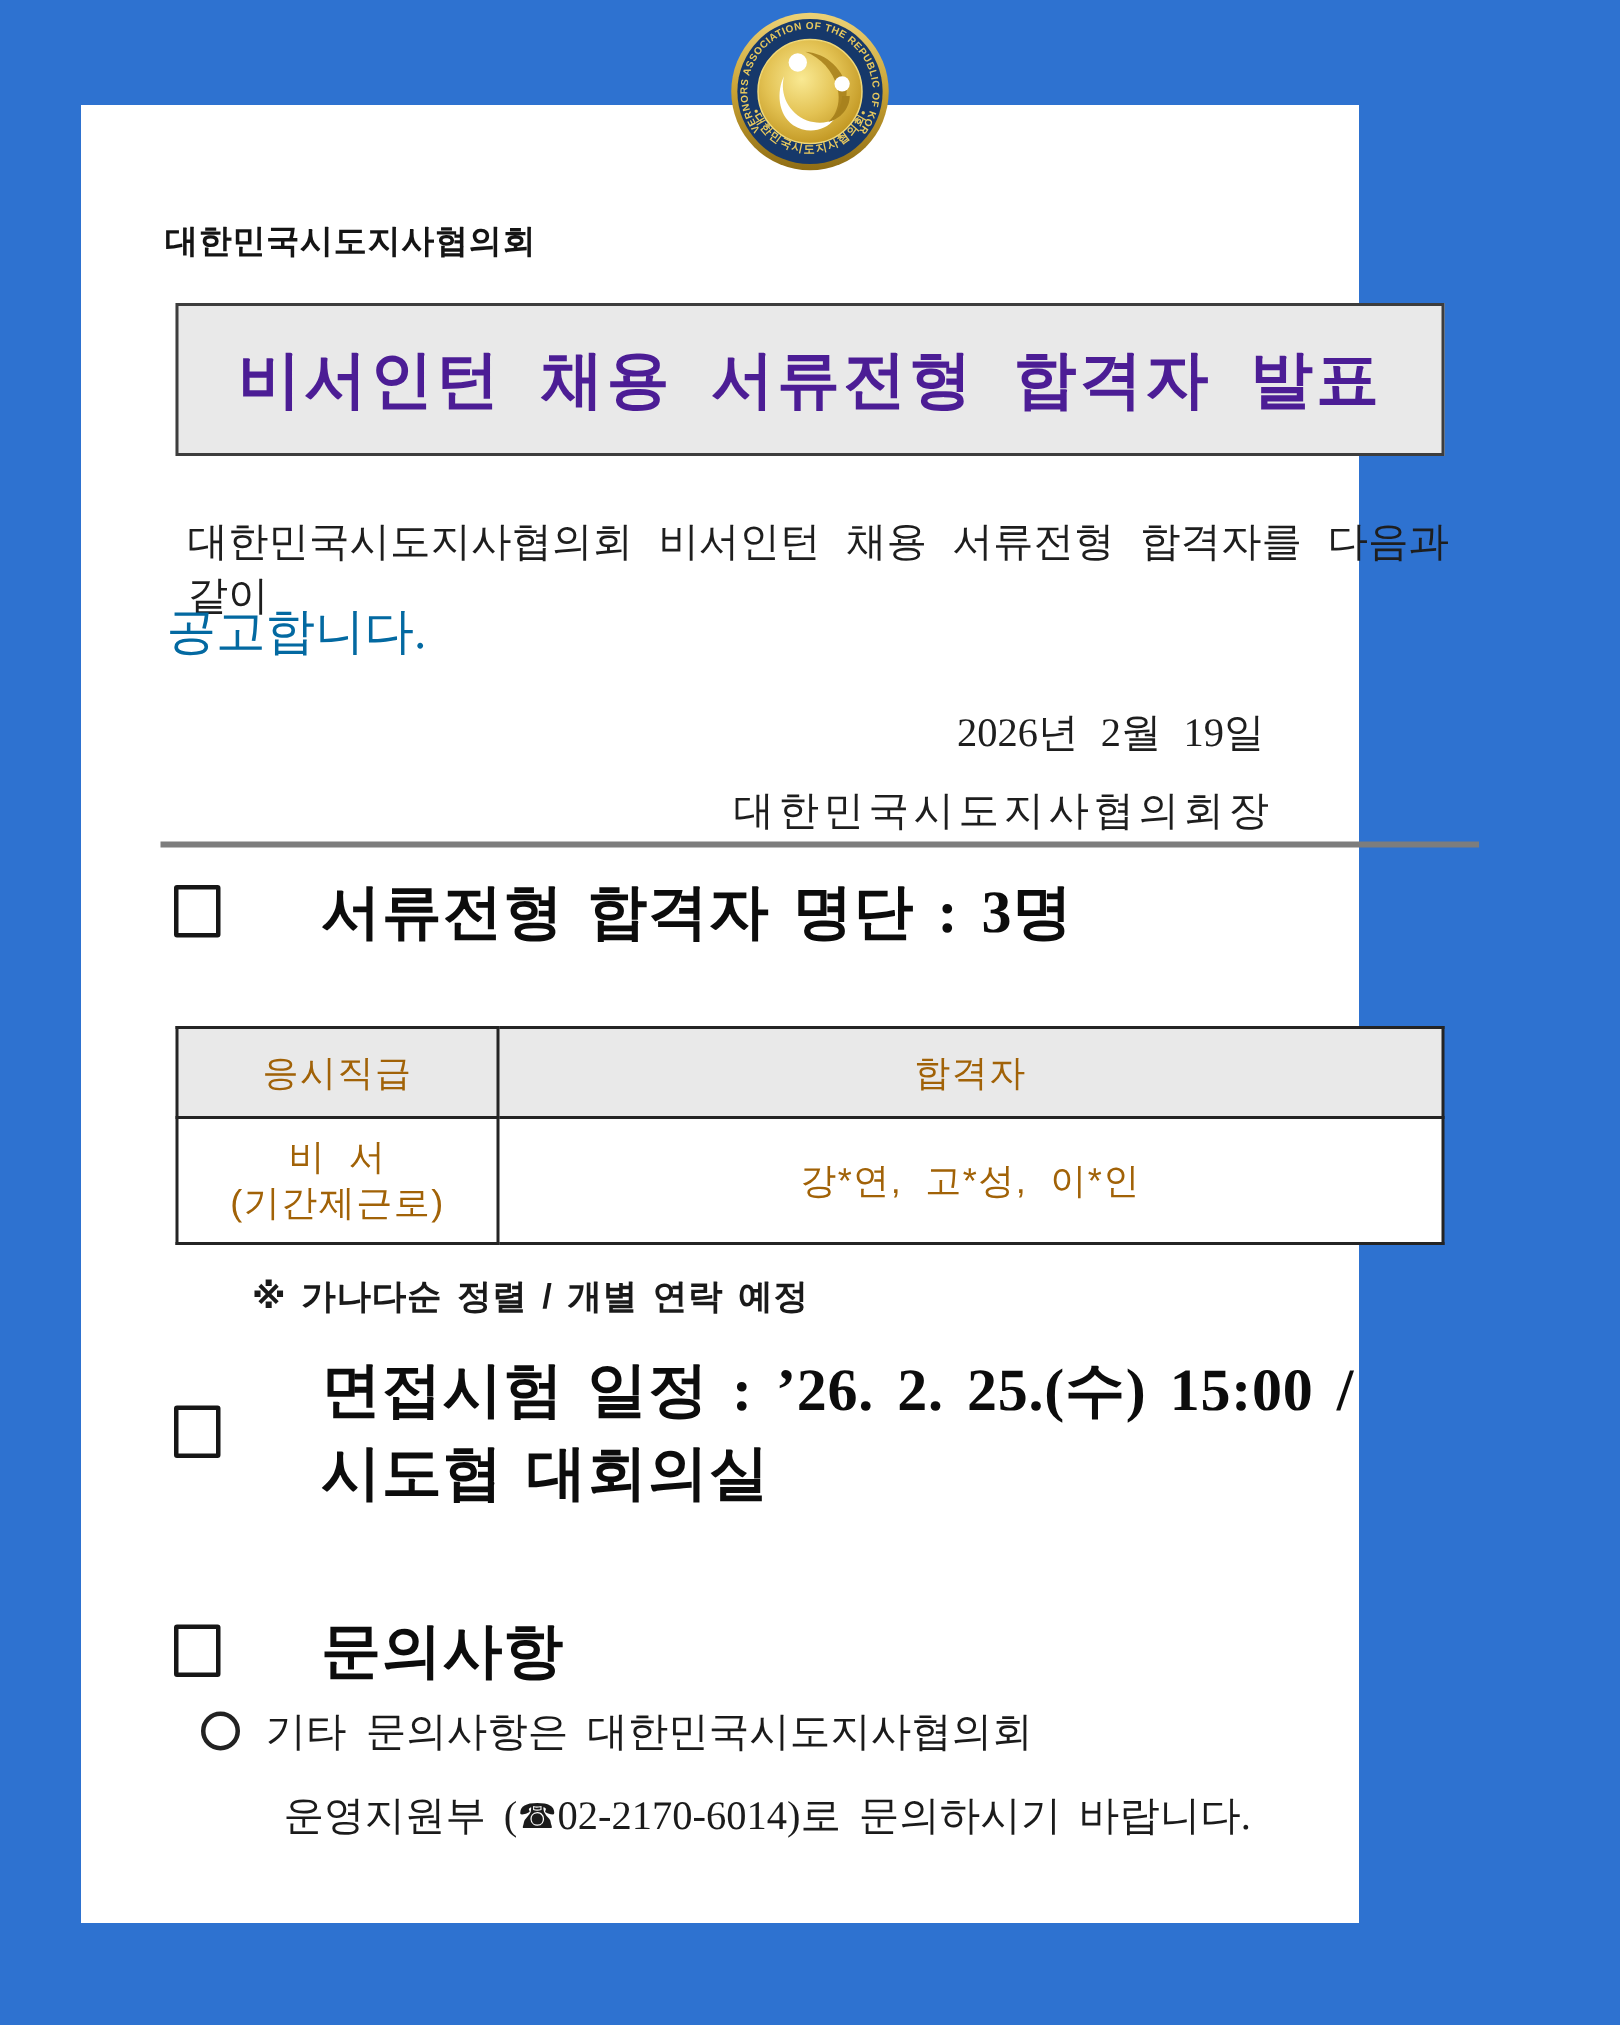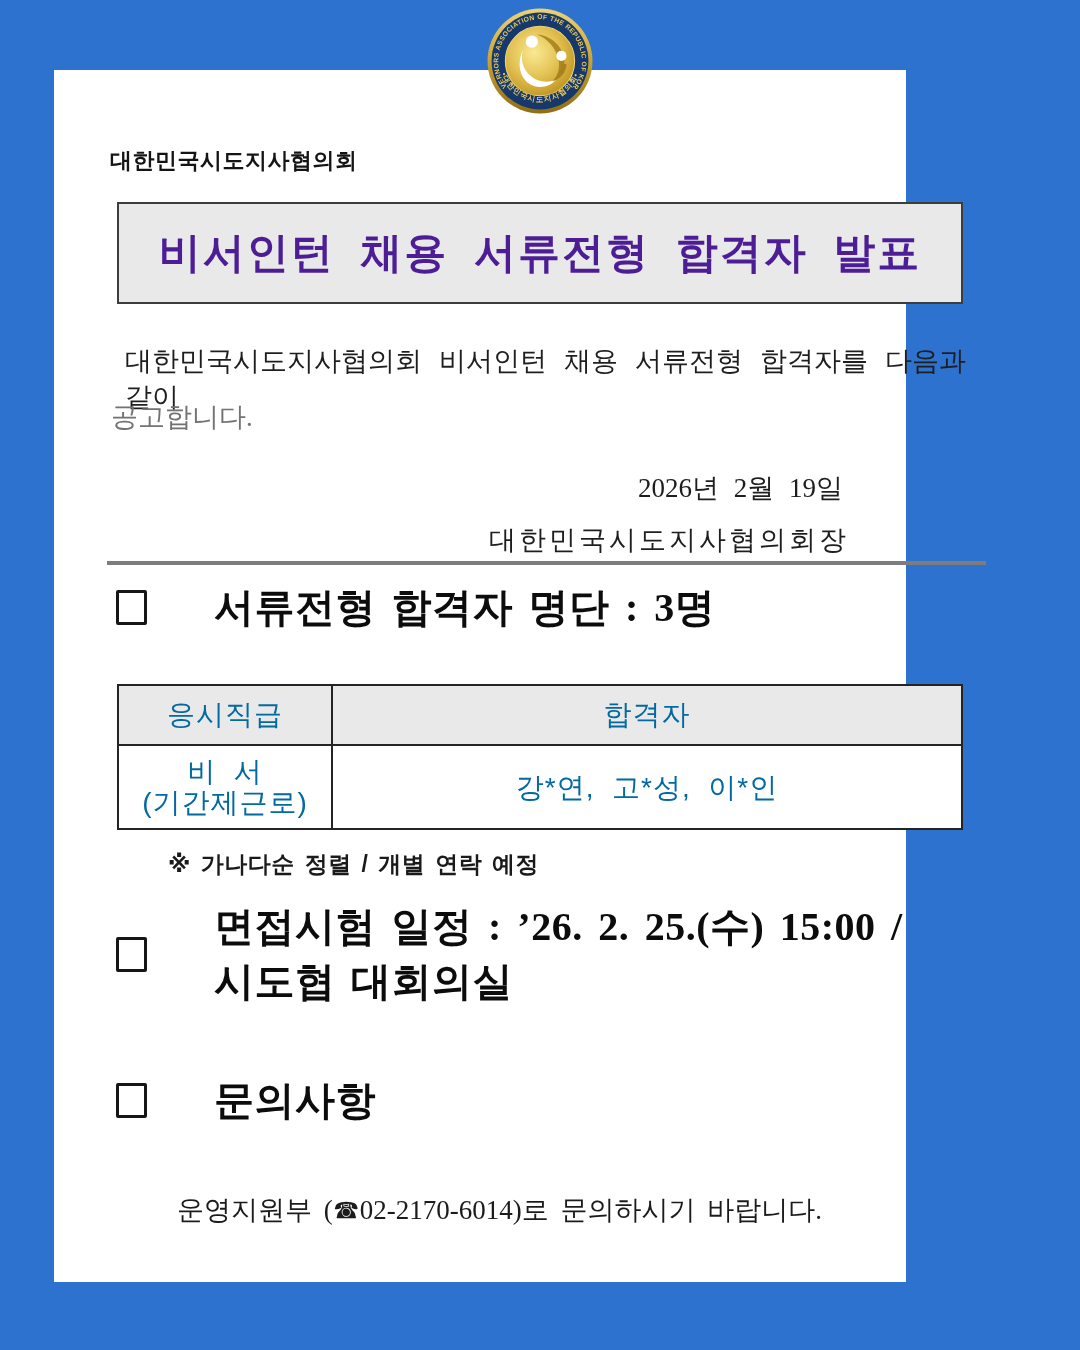--- a/index.html
+++ b/index.html
@@ -35,21 +35,21 @@
     letter-spacing:2px;word-spacing:12px;
   }
   .intro-line1{
     position:absolute;left:57px;top:273px;width:855px;
     font-size:27px;color:#1e1e1e;word-spacing:6px;
     text-align:justify;text-align-last:justify;
     padding-left:14px;box-sizing:border-box;
   }
   .intro-line2{
     position:absolute;left:57px;top:329px;
-    font-size:27px;color:#737373;
+    font-size:33px;color:#0369a1;
   }
   .date-line{
     position:absolute;right:63px;top:400px;
     font-size:27px;color:#1e1e1e;word-spacing:8px;
   }
   .signer-line{
     position:absolute;right:57px;top:452px;
     font-size:27px;color:#1e1e1e;letter-spacing:3px;word-spacing:4px;
   }
   .divider{
@@ -66,21 +66,21 @@
     width:25px;height:29px;border:3px solid #161616;border-radius:2px;
     margin-right:19px;flex:0 0 auto;background:#fff;
   }
   .h-list{top:510px;}
   .h-interview{top:829px;}
   .h-inquiry{top:1003px;}
   .pass-table{
     position:absolute;left:63px;top:614px;width:846px;
     border-collapse:collapse;table-layout:fixed;
     font-family:"Liberation Sans","DejaVu Sans",sans-serif;
-    font-size:28px;color:#0369a1;letter-spacing:1px;
+    font-size:24px;color:#a16207;letter-spacing:1px;
   }
   .pass-table td{
     border:2px solid #242424;text-align:center;vertical-align:middle;
   }
   .pass-table .thead td{background:#e9e9e9;height:56px;}
   .pass-table .tbody td{background:#ffffff;height:80px;line-height:31px;}
   .col1{width:210px;}
   .pre{white-space:pre;}
   .note{
     position:absolute;left:74px;
@@ -88,21 +88,21 @@
     font-weight:bold;font-size:23px;color:#1a1a1a;
     letter-spacing:.5px;word-spacing:3px;margin-left:40px;
   }
   .n-sort{top:779px;}
   .n-address{top:894px;}
   .inq-line{
     position:absolute;font-size:27px;color:#1b1b1b;word-spacing:6px;
     display:flex;align-items:center;
   }
   .inq1{left:80px;top:1066px;}
-  .inq2{left:123px;top:1122px;word-spacing:5px;justify-content:flex-end;}
+  .inq2{left:135px;top:1122px;word-spacing:5px;justify-content:flex-end;}
   .circle-bullet{
     width:20px;height:20px;border:3px solid #222;border-radius:50%;
     margin-right:17px;flex:0 0 auto;background:#fff;box-sizing:content-box;
   }
 </style>
 </head>
 <body>
 
 <div class="page">
 
@@ -149,20 +149,24 @@
       <span class="sq"></span>
       <span>면접시험 일정 : ’26. 2. 25.(수) 15:00 / 시도협 대회의실</span>
     </div>
 
 
     <div class="sec-heading h-inquiry">
       <span class="sq"></span>
       <span>문의사항</span>
     </div>
 
+    <div class="inq-line inq1">
+      <span class="circle-bullet"></span>
+      <span>기타 문의사항은 대한민국시도지사협의회</span>
+    </div>
     <div class="inq-line inq2">
       <span>운영지원부 (☎02-2170-6014)로 문의하시기 바랍니다.</span>
     </div>
 
   </div>
 
   <div class="seal">
     <svg viewBox="0 0 104 104" width="106" height="106">
       <defs>
         <radialGradient id="gGold" cx="42%" cy="38%" r="78%">

